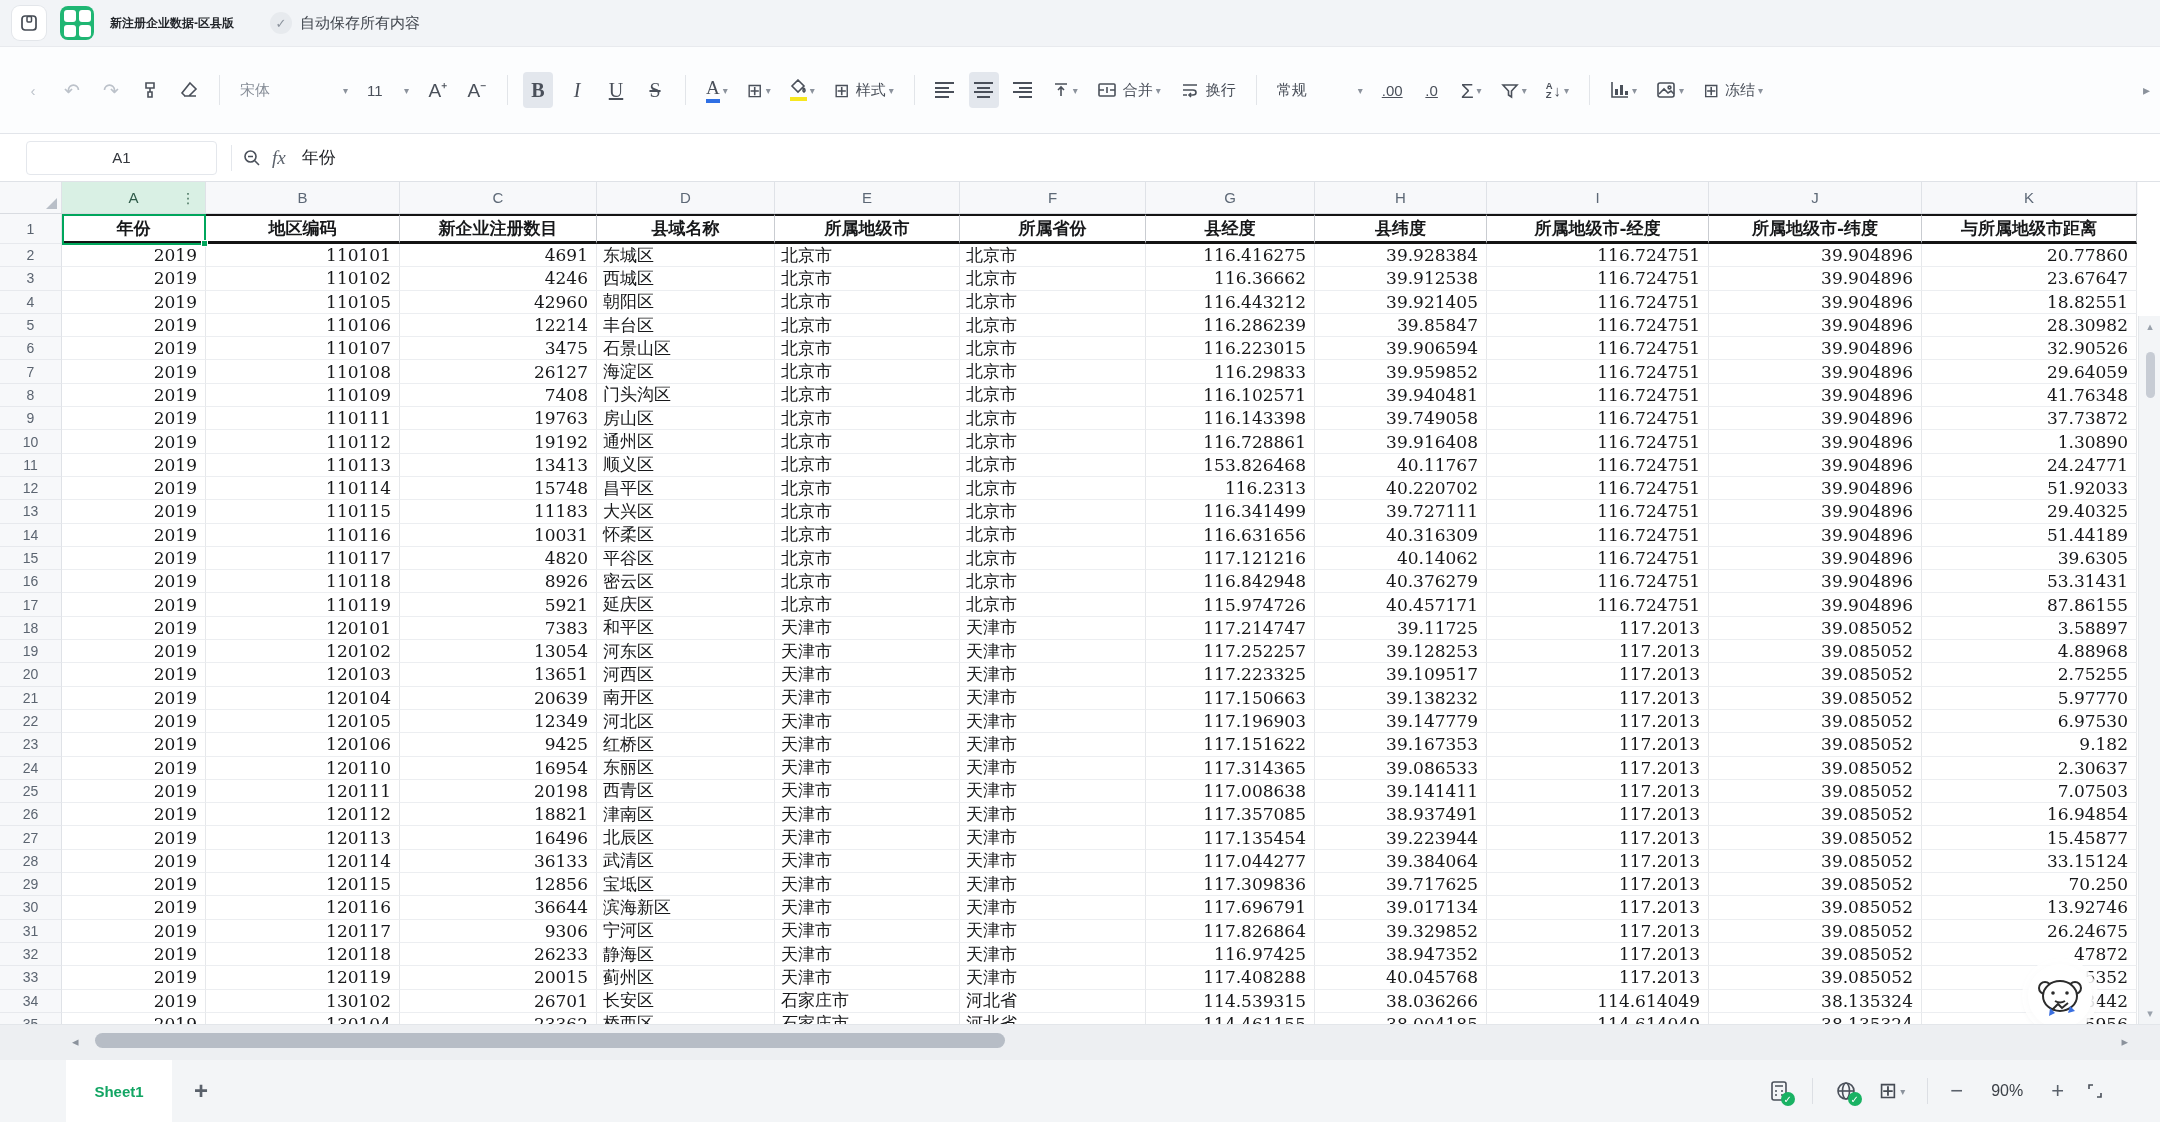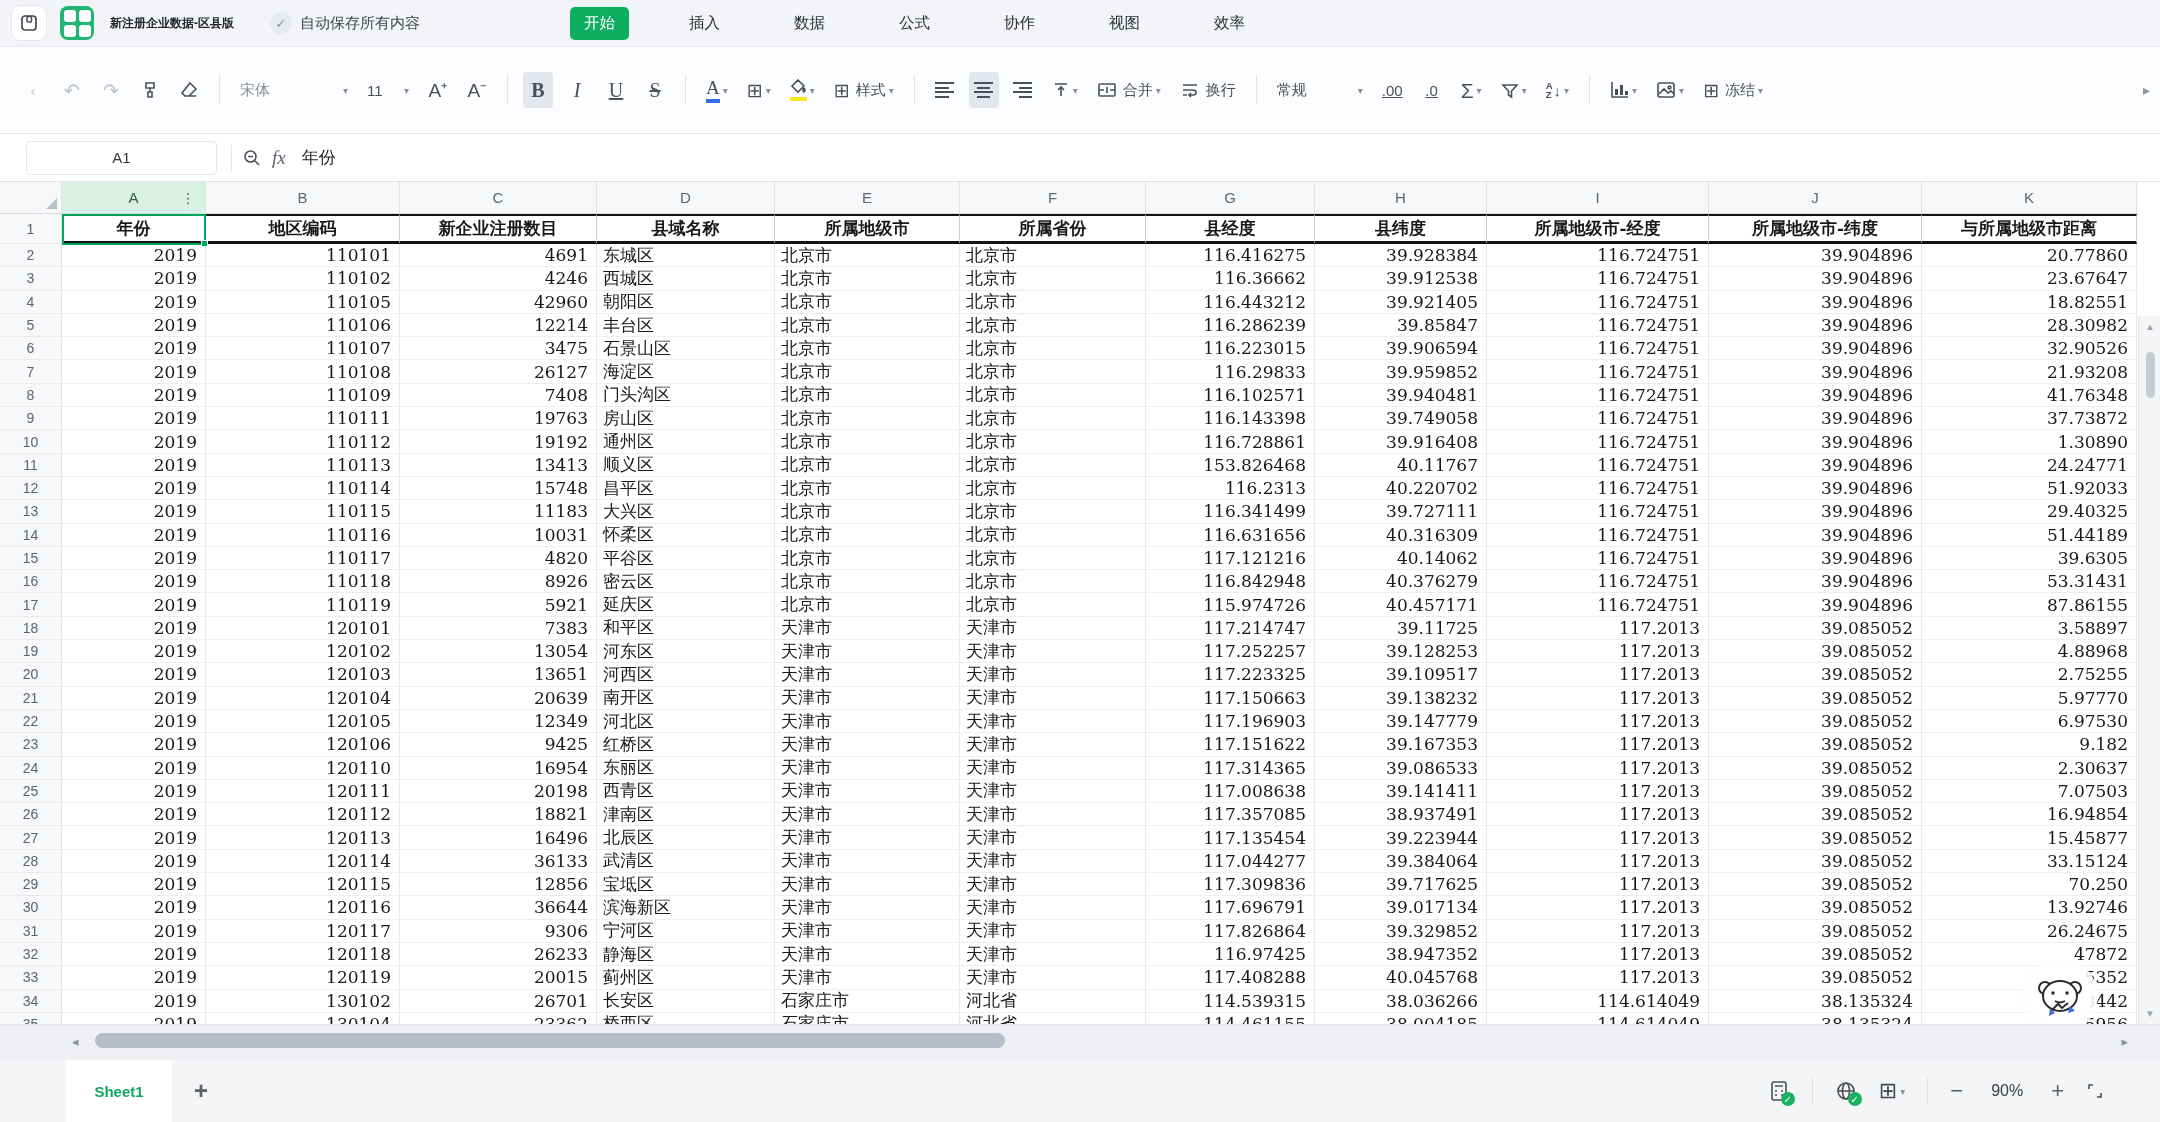--- a/index.html
+++ b/index.html
@@ -124,29 +124,20 @@
         <i></i>
         <i></i>
         <i></i>
         <i></i>
       </div>
     <div class="doc-title">新注册企业数据-区县版</div>
     <div class="autosave">
       <span class="chk">✓</span>
       <span>自动保存所有内容</span>
     </div>
-    <div class="menu-tabs">
-        <div class="menu-tab active">开始</div>
-        <div class="menu-tab">插入</div>
-        <div class="menu-tab">数据</div>
-        <div class="menu-tab">公式</div>
-        <div class="menu-tab">协作</div>
-        <div class="menu-tab">视图</div>
-        <div class="menu-tab">效率</div>
-      </div>
   </div>
 
   <div class="toolbar">
     <span class="tbtn dis">‹</span>
     <span class="tbtn dis glyph">↶</span>
     <span class="tbtn dis glyph">↷</span>
     <span class="tbtn">
       <svg class="ic" width="20" height="20" viewBox="0 0 20 20">
         <path d="M6 3 h8 v5 h-8 z M10 8 v4 M8 12 h4 v5 h-4 z"></path>
         </svg>
@@ -407,21 +398,21 @@
             <div class="cell ra" style="flex: 0 0 144px;">2019</div>
             <div class="cell ra" style="flex: 0 0 194px;">110108</div>
             <div class="cell ra" style="flex: 0 0 197px;">26127</div>
             <div class="cell la" style="flex: 0 0 178px;">海淀区</div>
             <div class="cell la" style="flex: 0 0 185px;">北京市</div>
             <div class="cell la" style="flex: 0 0 186px;">北京市</div>
             <div class="cell ra" style="flex: 0 0 169px;">116.29833</div>
             <div class="cell ra" style="flex: 0 0 172px;">39.959852</div>
             <div class="cell ra" style="flex: 0 0 222px;">116.724751</div>
             <div class="cell ra" style="flex: 0 0 213px;">39.904896</div>
-            <div class="cell ra" style="flex: 0 0 215px;">21.93208</div>
+            <div class="cell ra" style="flex: 0 0 215px;">29.64059</div>
           </div>
           <div class="grow data">
             <div class="rowhdr">8</div>
             <div class="cell ra" style="flex: 0 0 144px;">2019</div>
             <div class="cell ra" style="flex: 0 0 194px;">110109</div>
             <div class="cell ra" style="flex: 0 0 197px;">7408</div>
             <div class="cell la" style="flex: 0 0 178px;">门头沟区</div>
             <div class="cell la" style="flex: 0 0 185px;">北京市</div>
             <div class="cell la" style="flex: 0 0 186px;">北京市</div>
             <div class="cell ra" style="flex: 0 0 169px;">116.102571</div>

